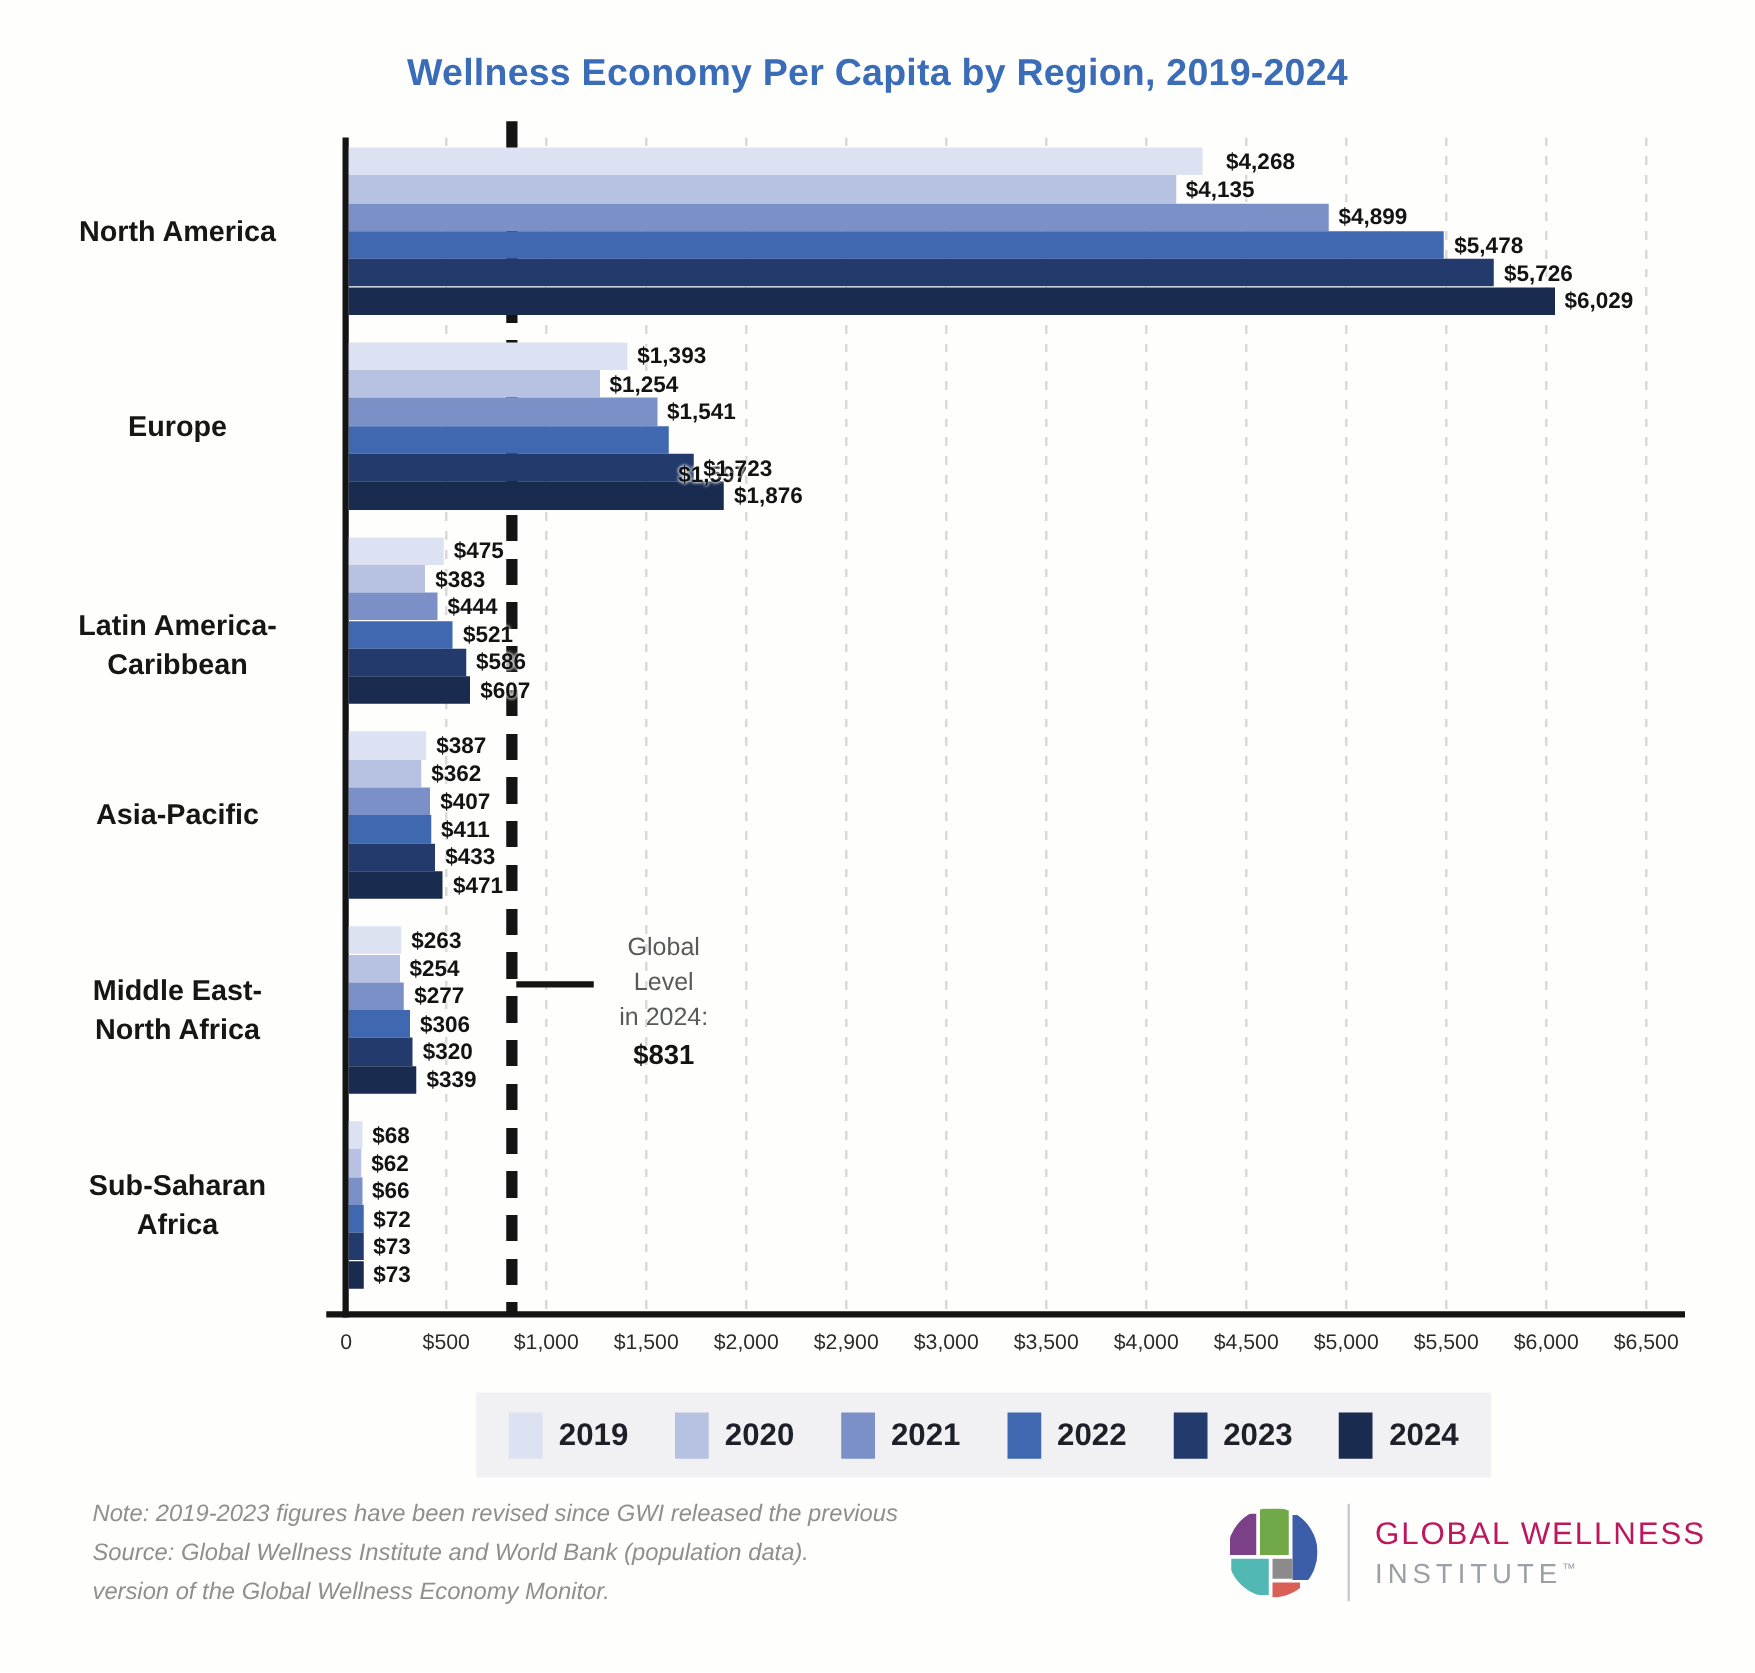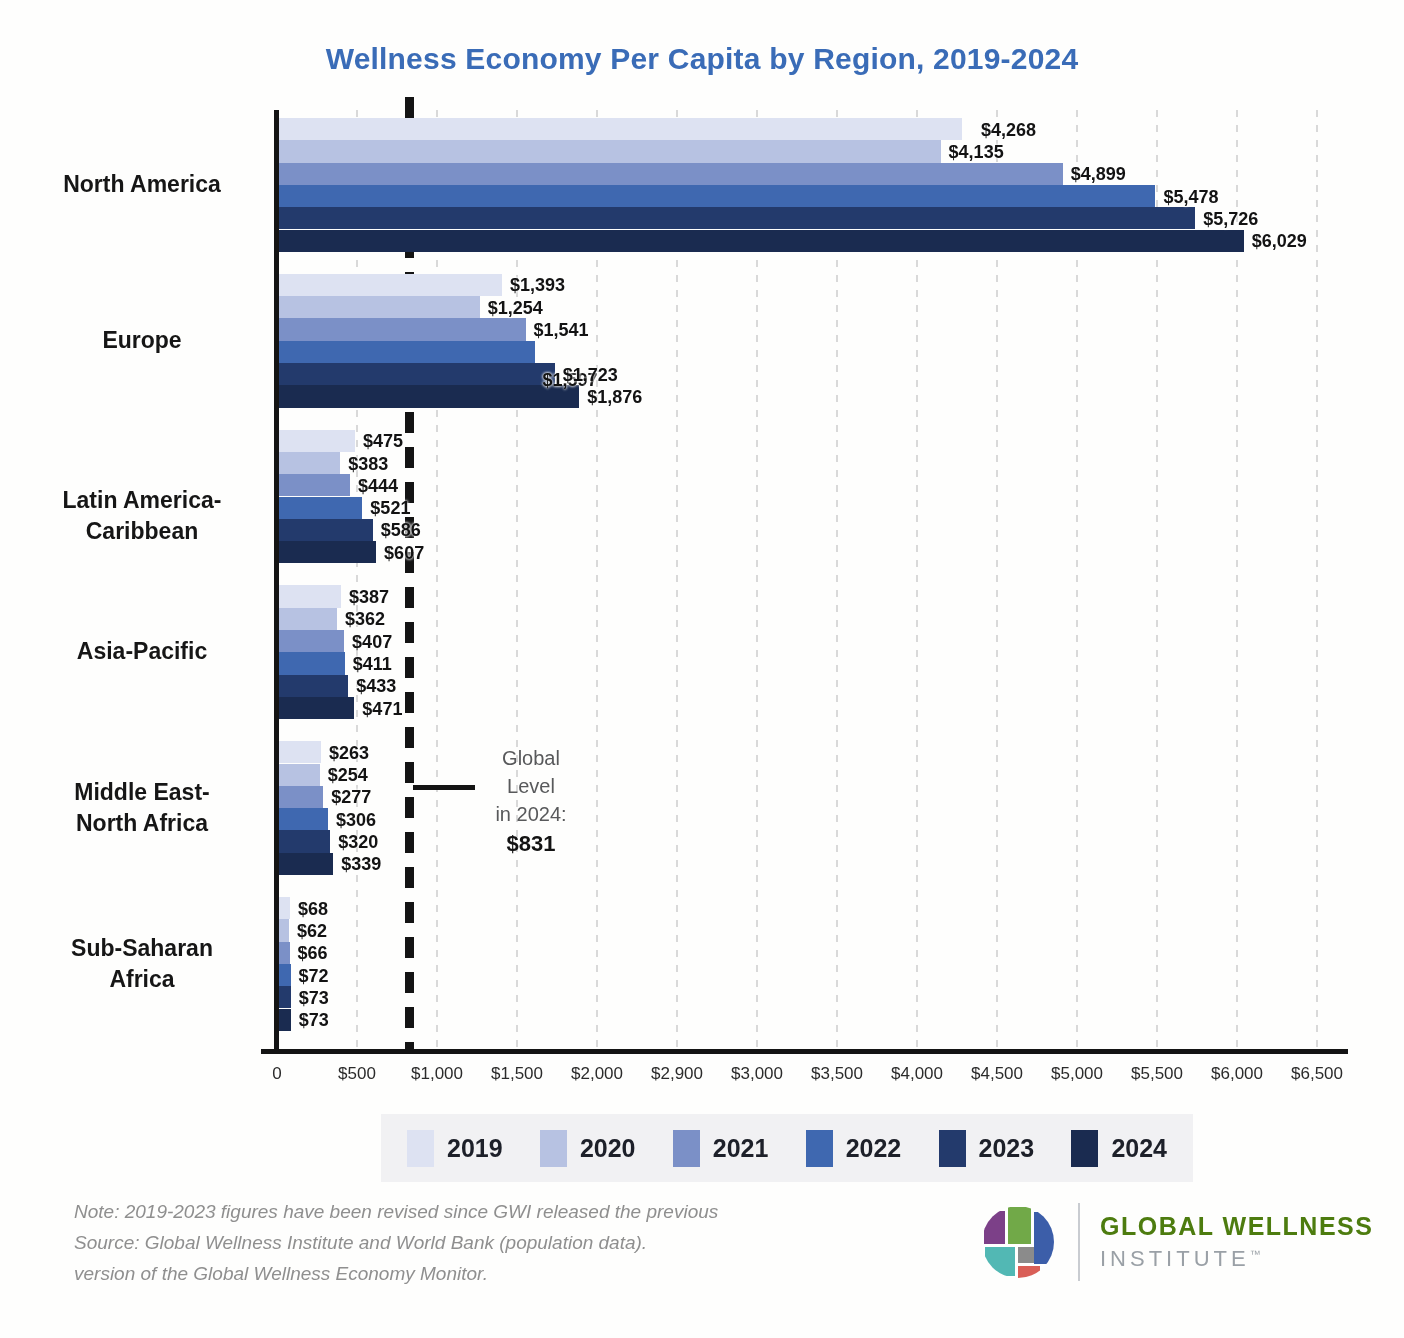--- a/index.html
+++ b/index.html
@@ -53,21 +53,21 @@
   .legend-swatch{width:27px;height:37px;display:inline-block;}
   .legend-label{font-size:25px;font-weight:bold;color:#1d2029;}
   .note{
     position:absolute;left:74px;top:1196px;width:760px;
     font-size:19px;font-style:italic;color:#8f8f8f;line-height:31px;z-index:2;
   }
   .logo{position:absolute;left:982px;top:1203px;display:flex;align-items:center;z-index:2;}
   .logo-mark{position:relative;width:72px;height:72px;border-radius:50%;overflow:hidden;background:#ffffff;}
   .logo-mark span{position:absolute;display:block;}
   .logo-divider{width:2px;height:78px;background:#c9ccd1;margin:0 20px 0 24px;}
-  .logo-text-line1{font-size:25px;font-weight:bold;color:#4d7c0f;letter-spacing:1.5px;line-height:30px;}
+  .logo-text-line1{font-size:25px;font-weight:normal;color:#be185d;letter-spacing:1.5px;line-height:30px;}
   .logo-text-line2{font-size:22px;color:#9aa0a6;letter-spacing:4px;line-height:26px;}
   .logo-tm{font-size:11px;vertical-align:super;color:#9aa0a6;letter-spacing:0;}
 </style>
 </head>
 <body>
 
 <div class="page">
 
   <div class="chart-title">Wellness Economy Per Capita by Region, 2019-2024</div>
 

